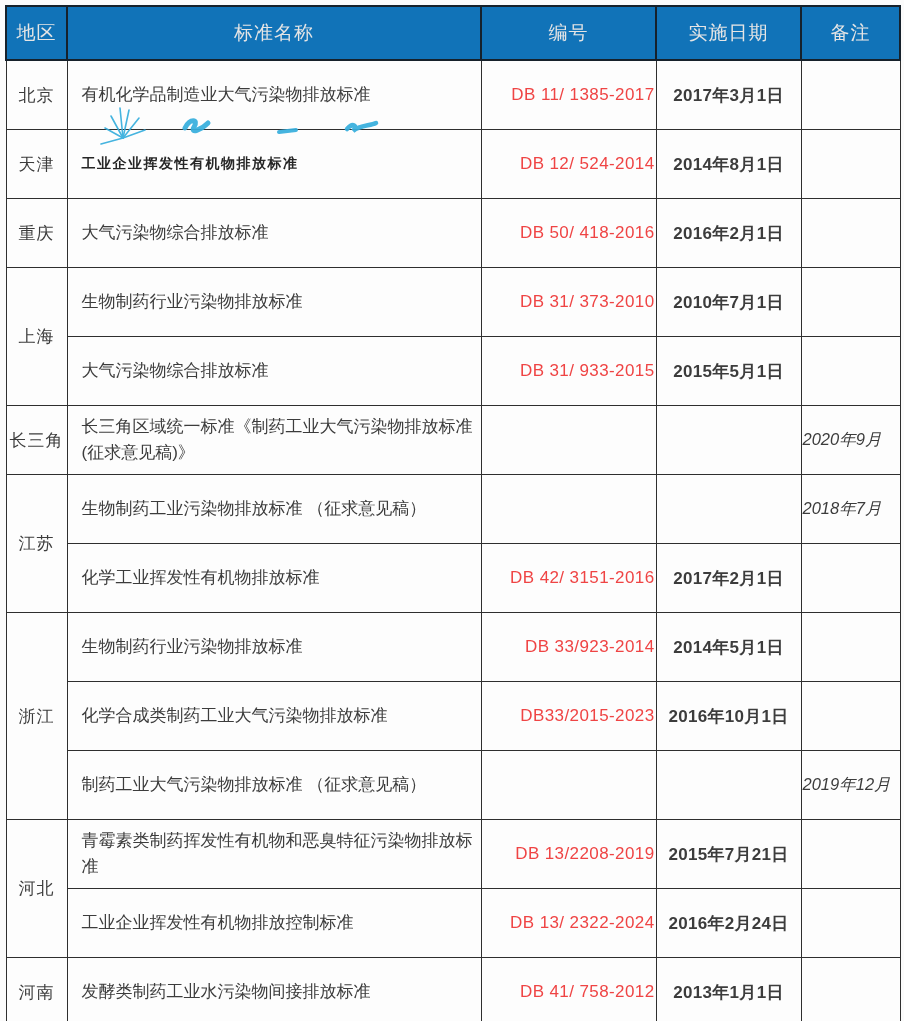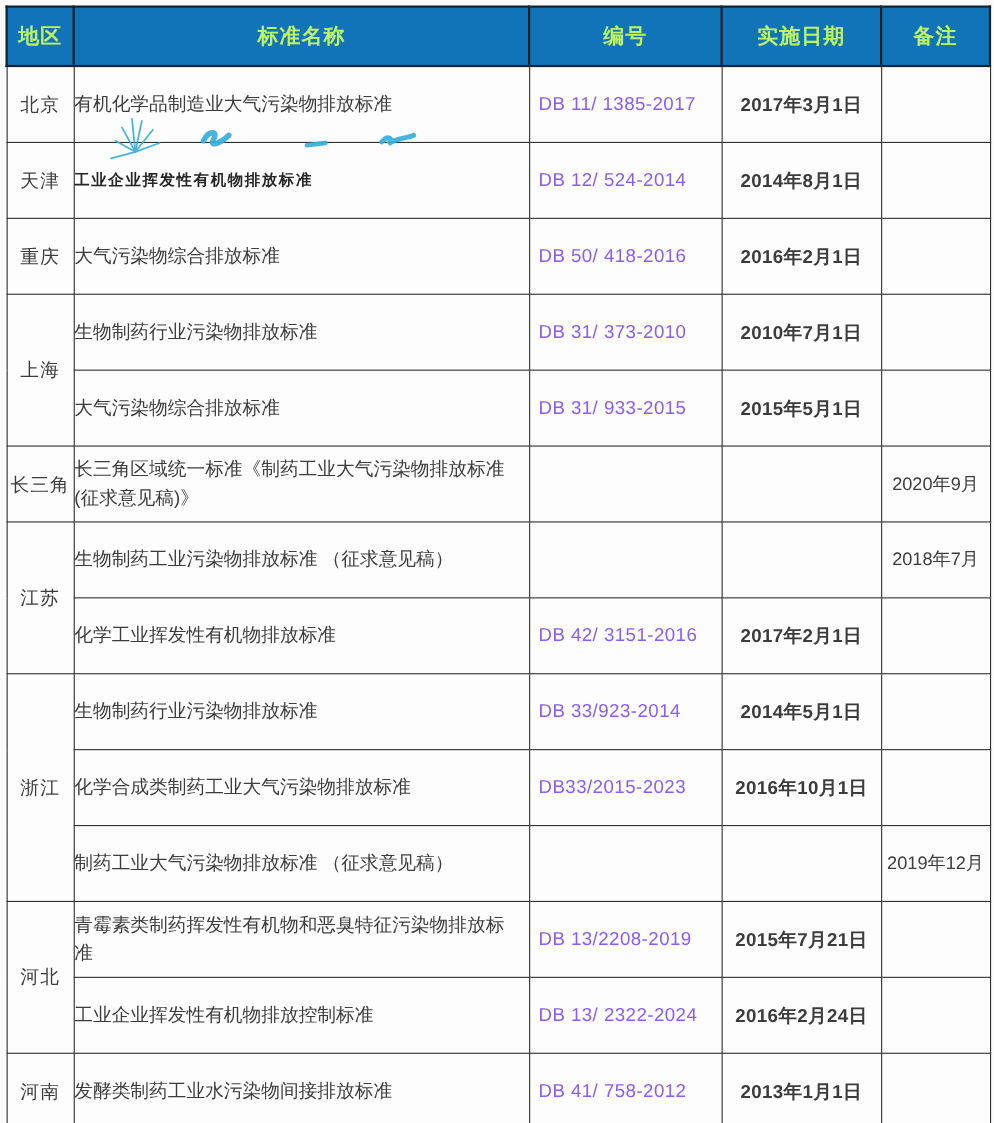--- a/index.html
+++ b/index.html
@@ -5,37 +5,37 @@
   html,body{margin:0;padding:0;}
   body{
     width:904px;height:1021px;position:relative;background:#fbfbfb;
     font-family:"Liberation Sans","DejaVu Sans",sans-serif;
     -webkit-font-smoothing:antialiased;
   }
   .wrap{padding:5px 5px 0 5px;position:relative;}
   table{border-collapse:collapse;width:894px;table-layout:fixed;}
   th{
     background:var(--header-bg,#1173b8);
-    color:#bef264;font-size:19px;font-weight:bold;
+    color:#e5e5e5;font-size:19px;font-weight:normal;
     height:50px;text-align:center;
     border:2px solid #16212b;
     letter-spacing:1px;
   }
   td{
     border:1.5px solid #2f2f2f;
     font-size:17px;color:#3c3c3c;
     height:60px;background:#fdfdfd;
     vertical-align:middle;
   }
   td.region{text-align:center;letter-spacing:1px;margin-top:12px;}
-  td.name{text-align:left;padding:4px 6px 4px 0;line-height:1.55;}
+  td.name{text-align:left;padding:4px 6px 4px 14px;line-height:1.55;}
   td.name.emph{font-size:14px;color:#262626;font-weight:600;letter-spacing:1.5px;}
-  td.code{text-align:left;padding-left:8px;letter-spacing:0.4px;color:#8b5cf6;}
+  td.code{text-align:right;padding-left:8px;letter-spacing:0.4px;color:#ef4444;}
   td.date{text-align:center;letter-spacing:0.3px;font-weight:bold;}
-  td.note{text-align:center;font-size:16.5px;}
+  td.note{text-align:left;font-size:16.5px;font-style:italic;}
   .watermark{
     position:absolute;top:98px;left:93px;width:310px;height:50px;
     pointer-events:none;z-index:5;opacity:0.92;
   }
 </style>
 </head>
 <body style="--header-bg: #1173b8;">
 
 <div class="wrap">
   <table>

